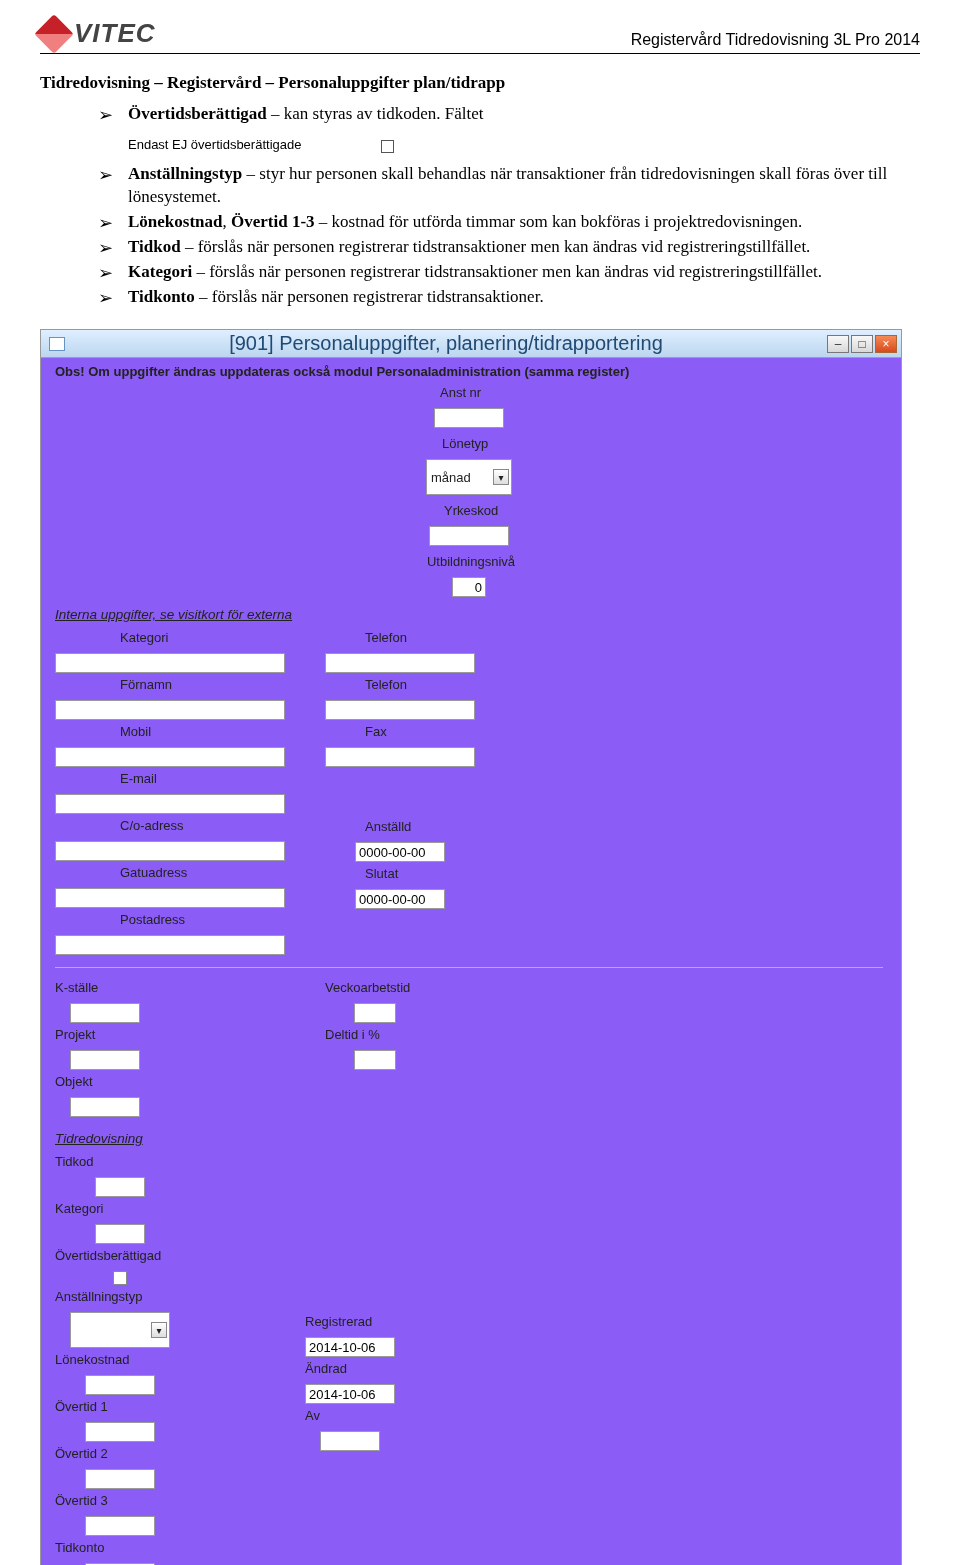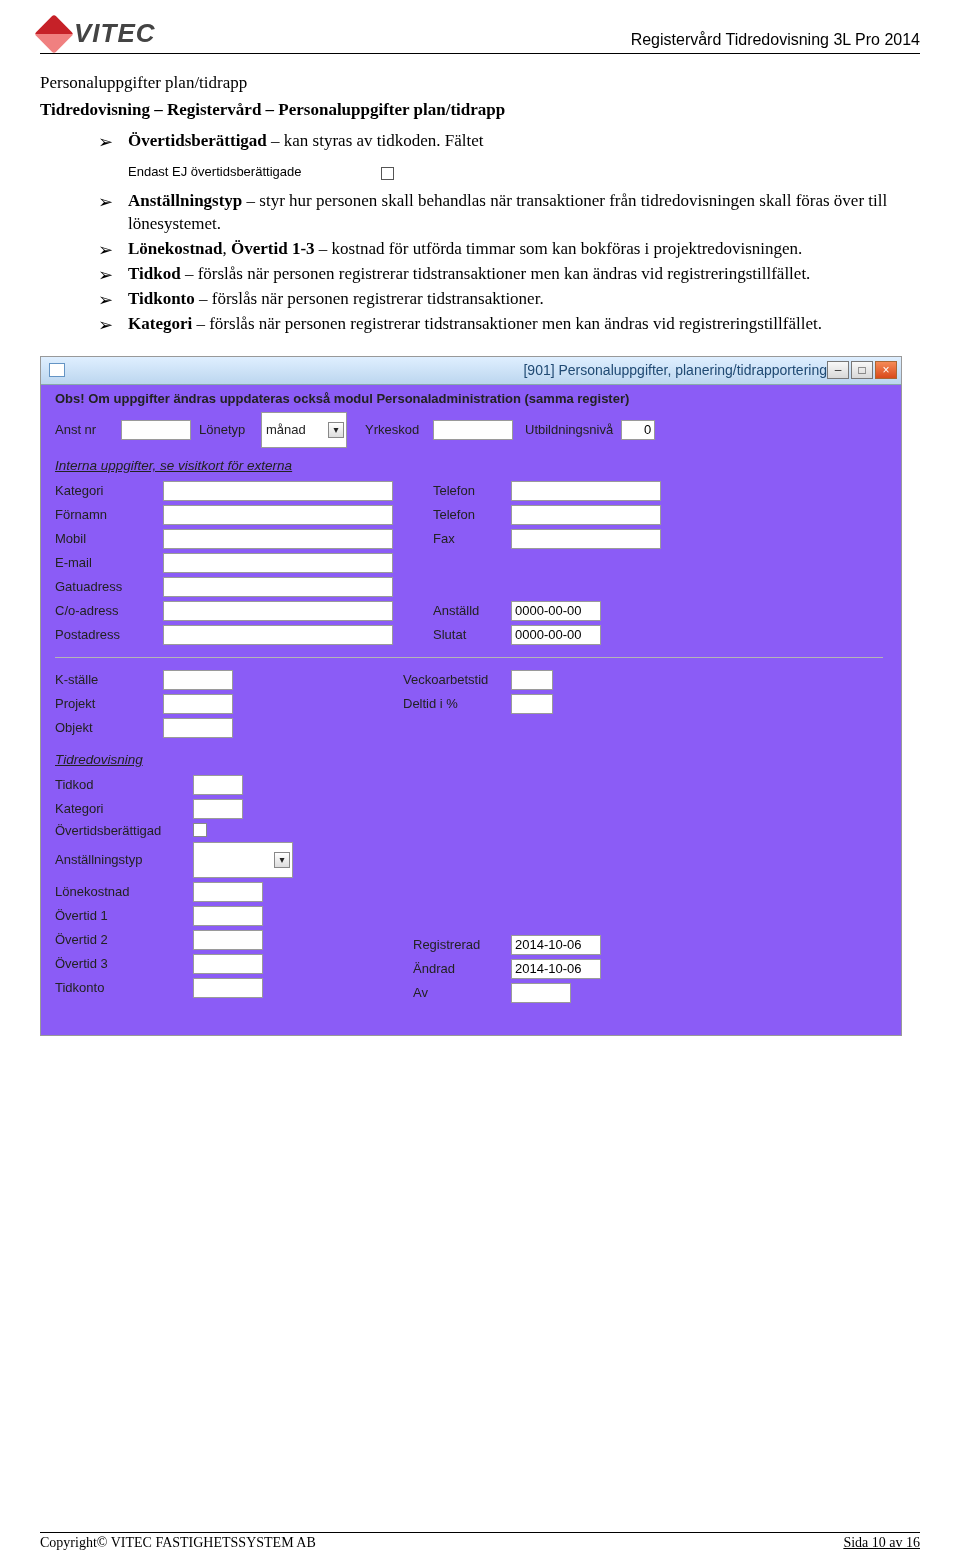--- a/index.html
+++ b/index.html
@@ -95,28 +95,28 @@
   .titlebar {
     background: linear-gradient(#dfefff, #bcd6ef);
     height: 28px;
     display: flex;
     align-items: center;
     justify-content: space-between;
     padding: 0 4px 0 8px;
     border-bottom: 1px solid #8aa;
   }
   .titlebar .left { display:flex; align-items:center; gap:8px; }
-  .titlebar .title { color:#204a73; font-size:14px; flex:1; text-align:right; }
+  .titlebar .title { color:#204a73; font-size:20px; flex:1; text-align:center; }
   .win-icon { width:16px; height:14px; border:1px solid #6494c4; background:#fff; display:inline-block; }
   .win-btns { display:flex; gap:2px; }
   .win-btn { width:22px; height:18px; border:1px solid #777; background:linear-gradient(#f8f8f8,#d8d8d8); display:flex; align-items:center; justify-content:center; font-size:12px; line-height:1; color:#333; }
   .win-btn.close { background: linear-gradient(#f58a57,#d94a1b); color:#fff; border-color:#a63; }
   .win-body { background:#8b5cf6; padding: 6px 18px 28px 14px; }
   .notice { font-weight:bold; font-size:13px; margin-bottom:6px; }
-  .row { display:flex; align-items:center; gap:8px; margin:4px 0; }
+  .row { display:flex; align-items:center; gap:8px; margin:4px 0;flex-direction:column; }
   .lbl { width:100px; font-size:13px; }
   .lbl2 { width:100px; font-size:13px; }
   input.f, .fakeinput {
     border:1px solid #9a9a9a;
     background:#fff;
     height:20px;
     font-size:13px;
     padding:0 3px;
   }
   .f-sm { width:70px; }
@@ -161,21 +161,20 @@
 <div class="page">
   <div class="header">
     <div class="logo">
       <span class="logo-mark"></span>
       <span class="logo-text">VITEC</span>
     </div>
     <div class="header-title">Registervård Tidredovisning 3L Pro 2014</div>
   </div>
 
   <div class="body-text">
-    <p>Personaluppgifter plan/tidrapp</p>
     <p class="bold">Tidredovisning – Registervård – Personaluppgifter plan/tidrapp</p>
 
     <ul class="arrows">
       <li>
         <span class="bold">Övertidsberättigad</span><span> – kan styras av tidkoden. Fältet</span>
       </li>
     </ul>
 
     <div class="inline-img">
       <span>Endast EJ övertidsberättigade</span>
@@ -186,24 +185,24 @@
       <li>
         <span class="bold">Anställningstyp</span><span> – styr hur personen skall behandlas när transaktioner från tidredovisningen skall föras över till lönesystemet.</span>
       </li>
       <li>
         <span class="bold">Lönekostnad</span><span>, </span><span class="bold">Övertid 1-3</span><span> – kostnad för utförda timmar som kan bokföras i projektredovisningen.</span>
       </li>
       <li>
         <span class="bold">Tidkod</span><span> – förslås när personen registrerar tidstransaktioner men kan ändras vid registreringstillfället.</span>
       </li>
       <li>
+        <span class="bold">Kategori</span><span> – förslås när personen registrerar tidstransaktioner men kan ändras vid registreringstillfället.</span>
+      </li>
+      <li>
         <span class="bold">Tidkonto</span><span> – förslås när personen registrerar tidstransaktioner.</span>
-      </li>
-      <li>
-        <span class="bold">Kategori</span><span> – förslås när personen registrerar tidstransaktioner men kan ändras vid registreringstillfället.</span>
       </li>
     </ul>
   </div>
 
   <div class="app-window">
     <div class="titlebar">
       <div class="left">
         <span class="win-icon"></span>
       </div>
       <div class="title">[901]  Personaluppgifter, planering/tidrapportering</div>
@@ -244,25 +243,25 @@
             </div>
           <div class="row">
               <span class="lbl">Mobil</span>
               <input class="f f-lg" style="">
             </div>
           <div class="row">
               <span class="lbl">E-mail</span>
               <input class="f f-lg" style="">
             </div>
           <div class="row">
+              <span class="lbl">C/o-adress</span>
+              <input class="f f-lg" style="">
+            </div>
+          <div class="row">
               <span class="lbl">Gatuadress</span>
-              <input class="f f-lg" style="">
-            </div>
-          <div class="row">
-              <span class="lbl">C/o-adress</span>
               <input class="f f-lg" style="">
             </div>
           <div class="row">
               <span class="lbl">Postadress</span>
               <input class="f f-lg" style="">
             </div>
         </div>
         <div class="col">
           <div class="row">
               <span class="lbl2" style="width:70px">Telefon</span>

